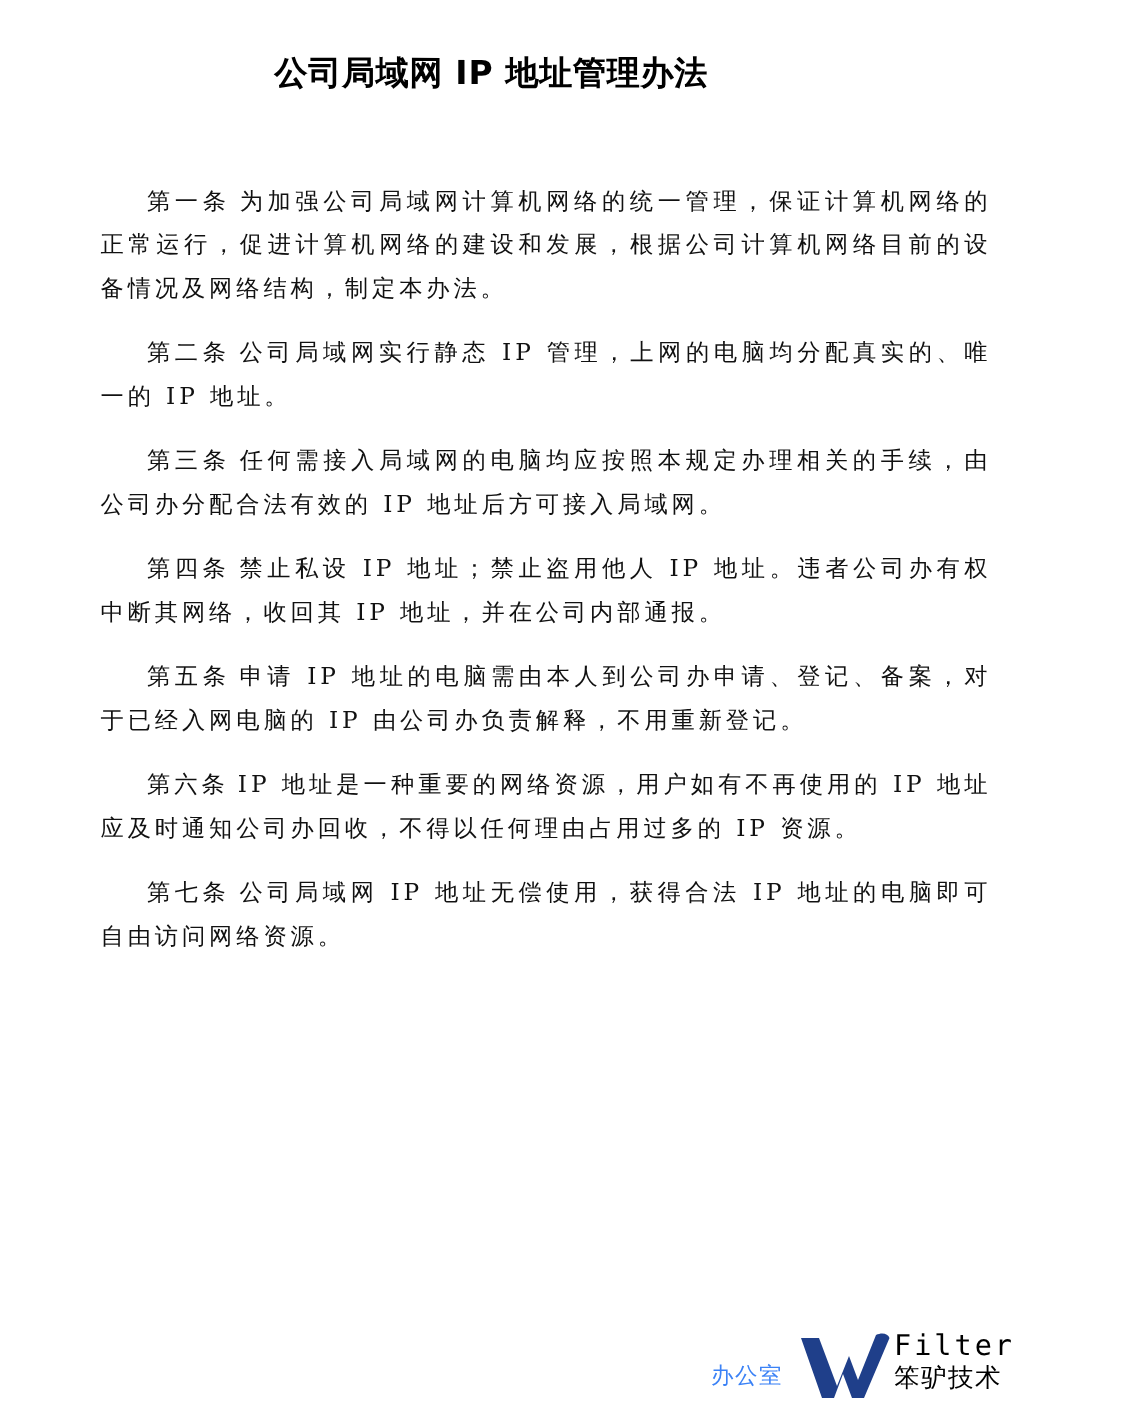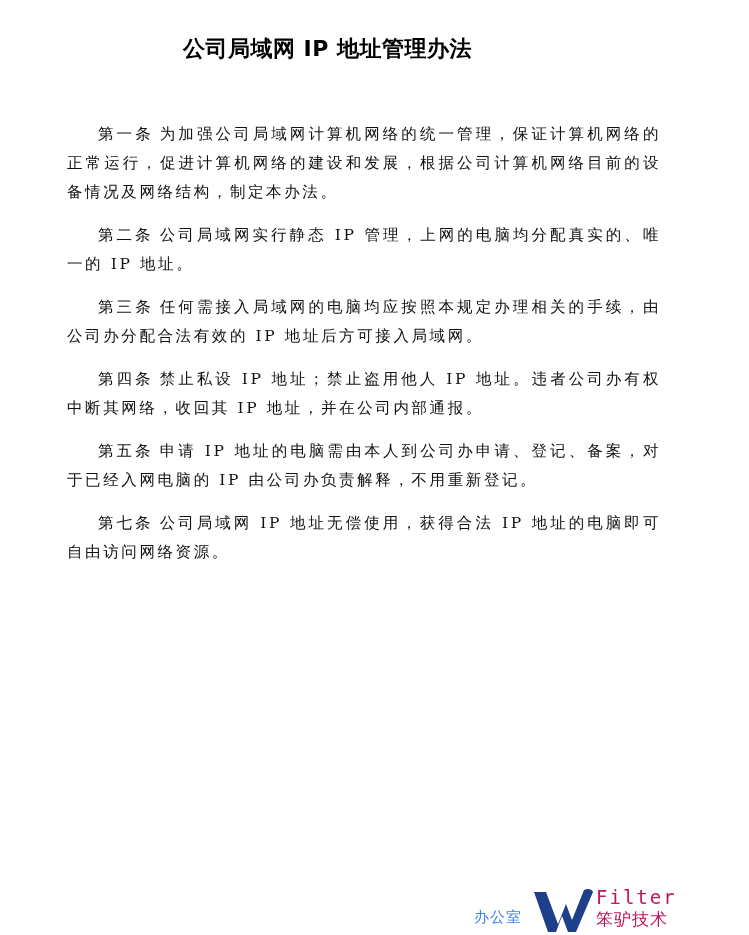--- a/index.html
+++ b/index.html
@@ -8,35 +8,36 @@
   .title { position: absolute; top: 34px; left: 0; width: 655px; text-align: center;
            font-family: "DejaVu Sans", "Liberation Sans", sans-serif;
            font-weight: bold; font-size: 22px; letter-spacing: 0.5px; color: #000; }
   .body-text { position: absolute; top: 120px; left: 67px; width: 594px; }
   .para { font-size: 15.5px; line-height: 29px; margin: 0 0 14px 0;
           text-indent: 2em; letter-spacing: 2.6px; text-align: justify; }
   .para .lbl { margin-right: 6px; }
   .footer { position: absolute; top: 884px; left: 472px; width: 260px; height: 50px; }
   .office { position: absolute; left: 2px; top: 24px; font-size: 15px; letter-spacing: 1px; color: #3b82f6; }
   .logo-w { position: absolute; left: 60px; top: 2px; width: 62px; height: 48px; }
-  .logo-text { position: absolute; left: 124px; top: 2px; color: #be185d; }
+  .logo-text { position: absolute; left: 124px; top: 2px; color: #000000; }
   .logo-en { font-family: "DejaVu Sans Mono", "Liberation Mono", monospace; font-size: 19px; letter-spacing: 2px; line-height: 22px; }
   .logo-cn { font-family: "DejaVu Sans", "Liberation Sans", sans-serif; font-size: 17px; letter-spacing: 1px; line-height: 22px; }
 </style>
 </head>
 <body>
 
 <div class="title">公司局域网 IP 地址管理办法</div>
 
 <div class="body-text">
   <p class="para"><span class="lbl">第一条</span><span>为加强公司局域网计算机网络的统一管理，保证计算机网络的正常运行，促进计算机网络的建设和发展，根据公司计算机网络目前的设备情况及网络结构，制定本办法。</span></p>
   <p class="para"><span class="lbl">第二条</span><span>公司局域网实行静态 IP 管理，上网的电脑均分配真实的、唯一的 IP 地址。</span></p>
   <p class="para"><span class="lbl">第三条</span><span>任何需接入局域网的电脑均应按照本规定办理相关的手续，由公司办分配合法有效的 IP 地址后方可接入局域网。</span></p>
   <p class="para"><span class="lbl">第四条</span><span>禁止私设 IP 地址；禁止盗用他人 IP 地址。违者公司办有权中断其网络，收回其 IP 地址，并在公司内部通报。</span></p>
   <p class="para"><span class="lbl">第五条</span><span>申请 IP 地址的电脑需由本人到公司办申请、登记、备案，对于已经入网电脑的 IP 由公司办负责解释，不用重新登记。</span></p>
+  <p class="para"><span class="lbl">第六条</span><span>IP 地址是一种重要的网络资源，用户如有不再使用的 IP 地址应及时通知公司办回收，不得以任何理由占用过多的 IP 资源。</span></p>
   <p class="para"><span class="lbl">第七条</span><span>公司局域网 IP 地址无偿使用，获得合法 IP 地址的电脑即可自由访问网络资源。</span></p>
 </div>
 
 <div class="footer">
   <span class="office">办公室</span>
   <svg class="logo-w" viewBox="0 0 62 48">
     <path d="M2 6 L14 6 L26 38 L34 18 L40 34 L52 4 C56 2 60 3 61 6 L44 46 L36 46 L30 30 L24 46 L16 46 Z" fill="#1f3f8a"></path>
   </svg>
   <div class="logo-text">
     <div class="logo-en">Filter</div>

